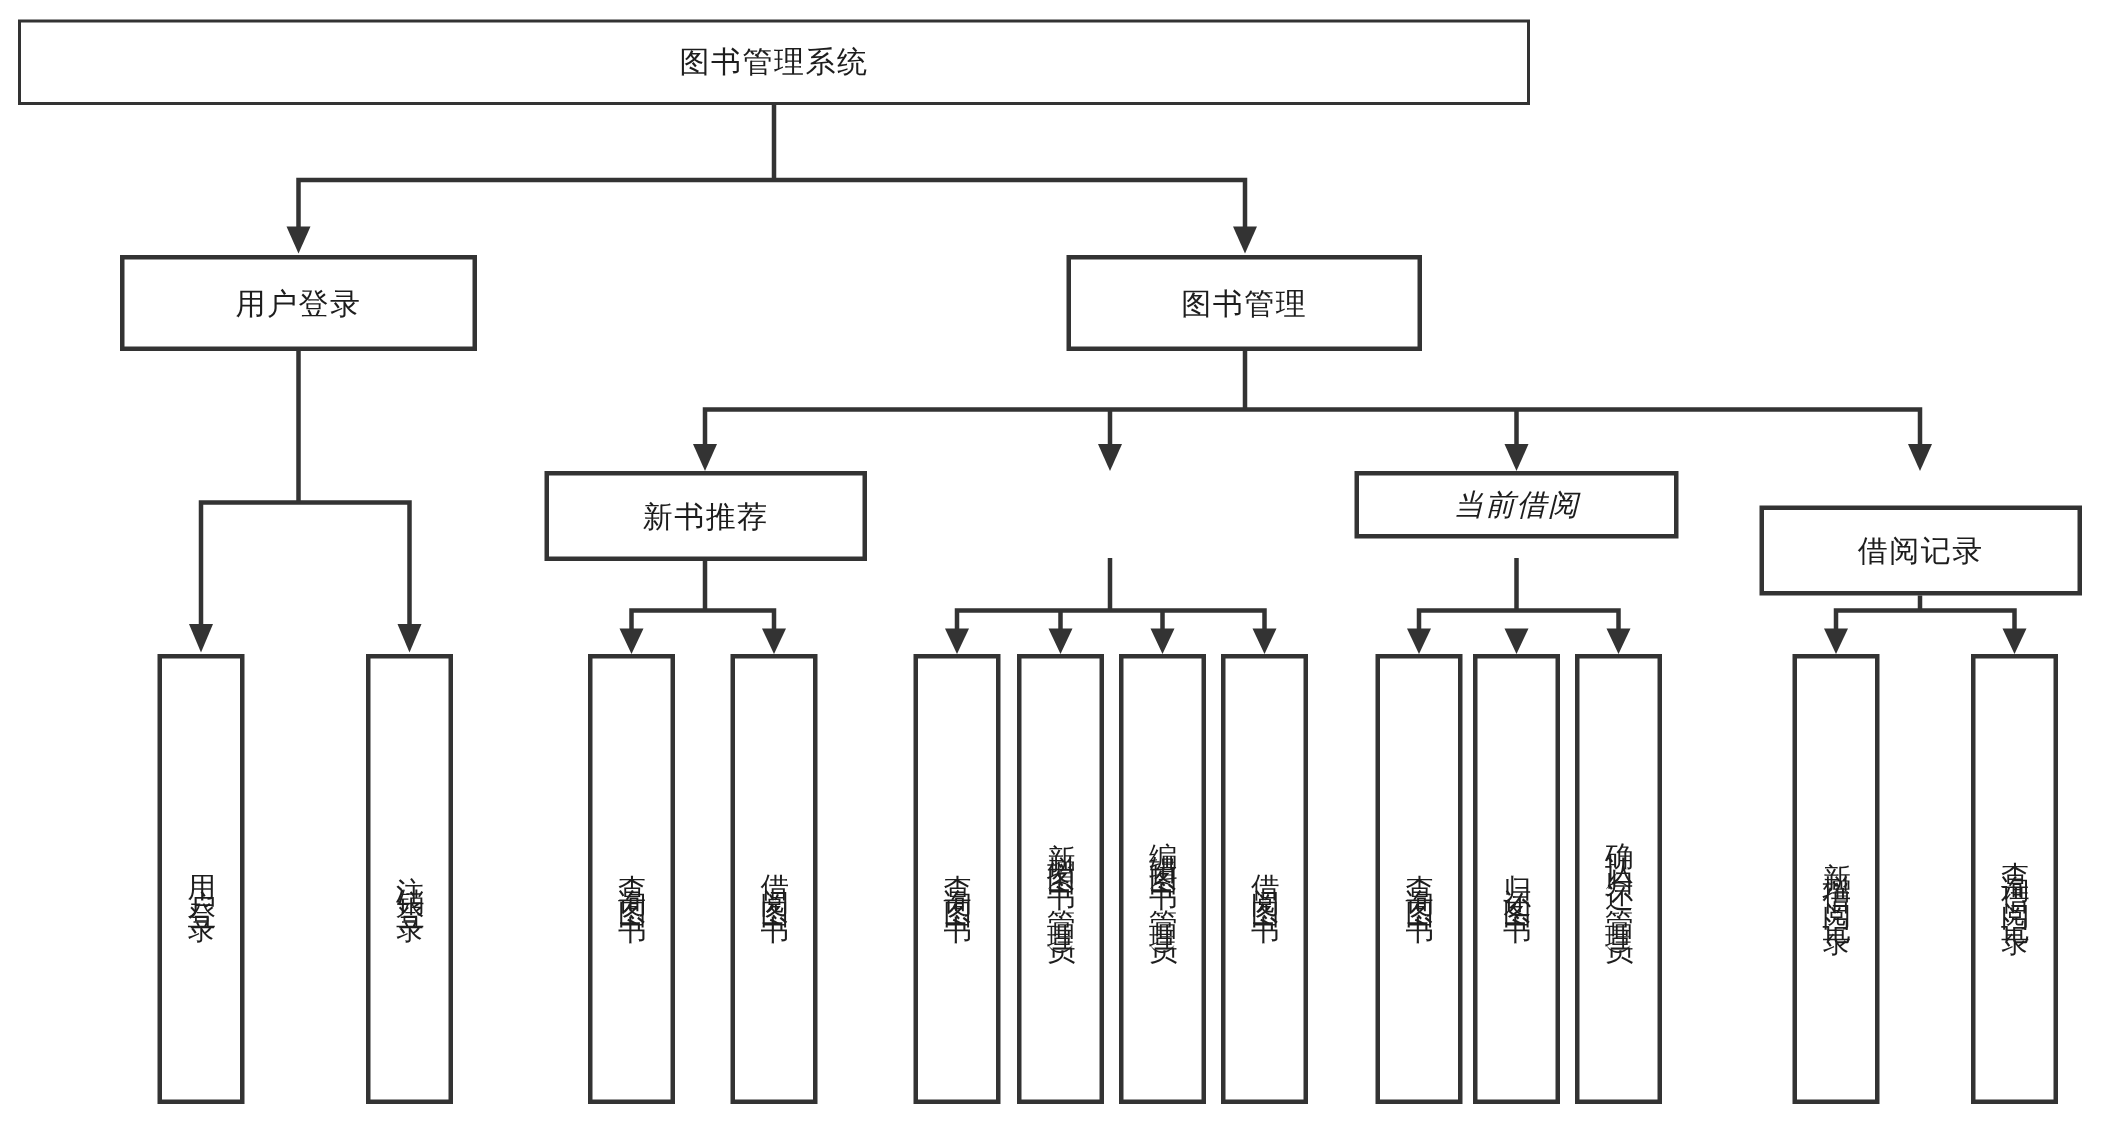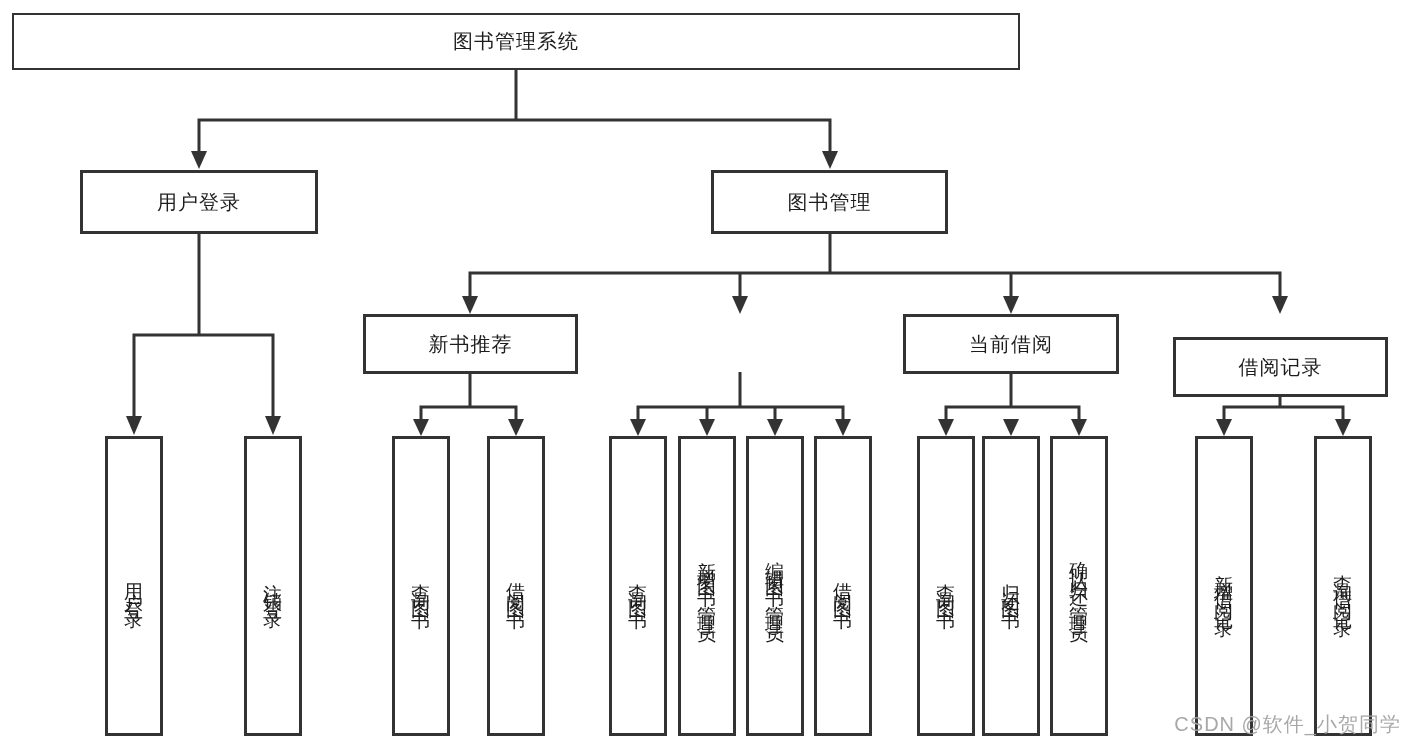--- a/index.html
+++ b/index.html
@@ -74,21 +74,21 @@
   <div class="box hbox" style="left:80px;top:170px;width:238px;height:64px;">
     <span>用户登录</span>
   </div>
   <div class="box hbox" style="left:363px;top:314px;width:215px;height:60px;">
     <span>新书推荐</span>
   </div>
 
   <div class="box hbox" style="left:711px;top:170px;width:237px;height:64px;">
     <span>图书管理</span>
   </div>
-  <div class="box hbox" style="left:903px;top:314px;width:216px;height:60px;">
+  <div class="box hbox" style="left:903px;top:314px;width:216px;height:45px;font-style:italic;">
     <span>当前借阅</span>
   </div>
   <div class="box hbox" style="left:1173px;top:314px;width:215px;height:60px;margin-top:23px;">
     <span>借阅记录</span>
   </div>
 
   <div class="box leaf" style="left:105px;">
     <span class="vtext">用户登录</span>
   </div>
   <div class="box leaf" style="left:244px;">
@@ -125,14 +125,13 @@
     <span class="vtext">确认归还（管理员）</span>
   </div>
 
   <div class="box leaf" style="left:1195px;">
     <span class="vtext">新增借阅记录</span>
   </div>
   <div class="box leaf" style="left:1314px;">
     <span class="vtext">查询借阅记录</span>
   </div>
 
-  <div id="watermark">CSDN @软件_小贺同学</div>
 </div>
 
 </body></html>

